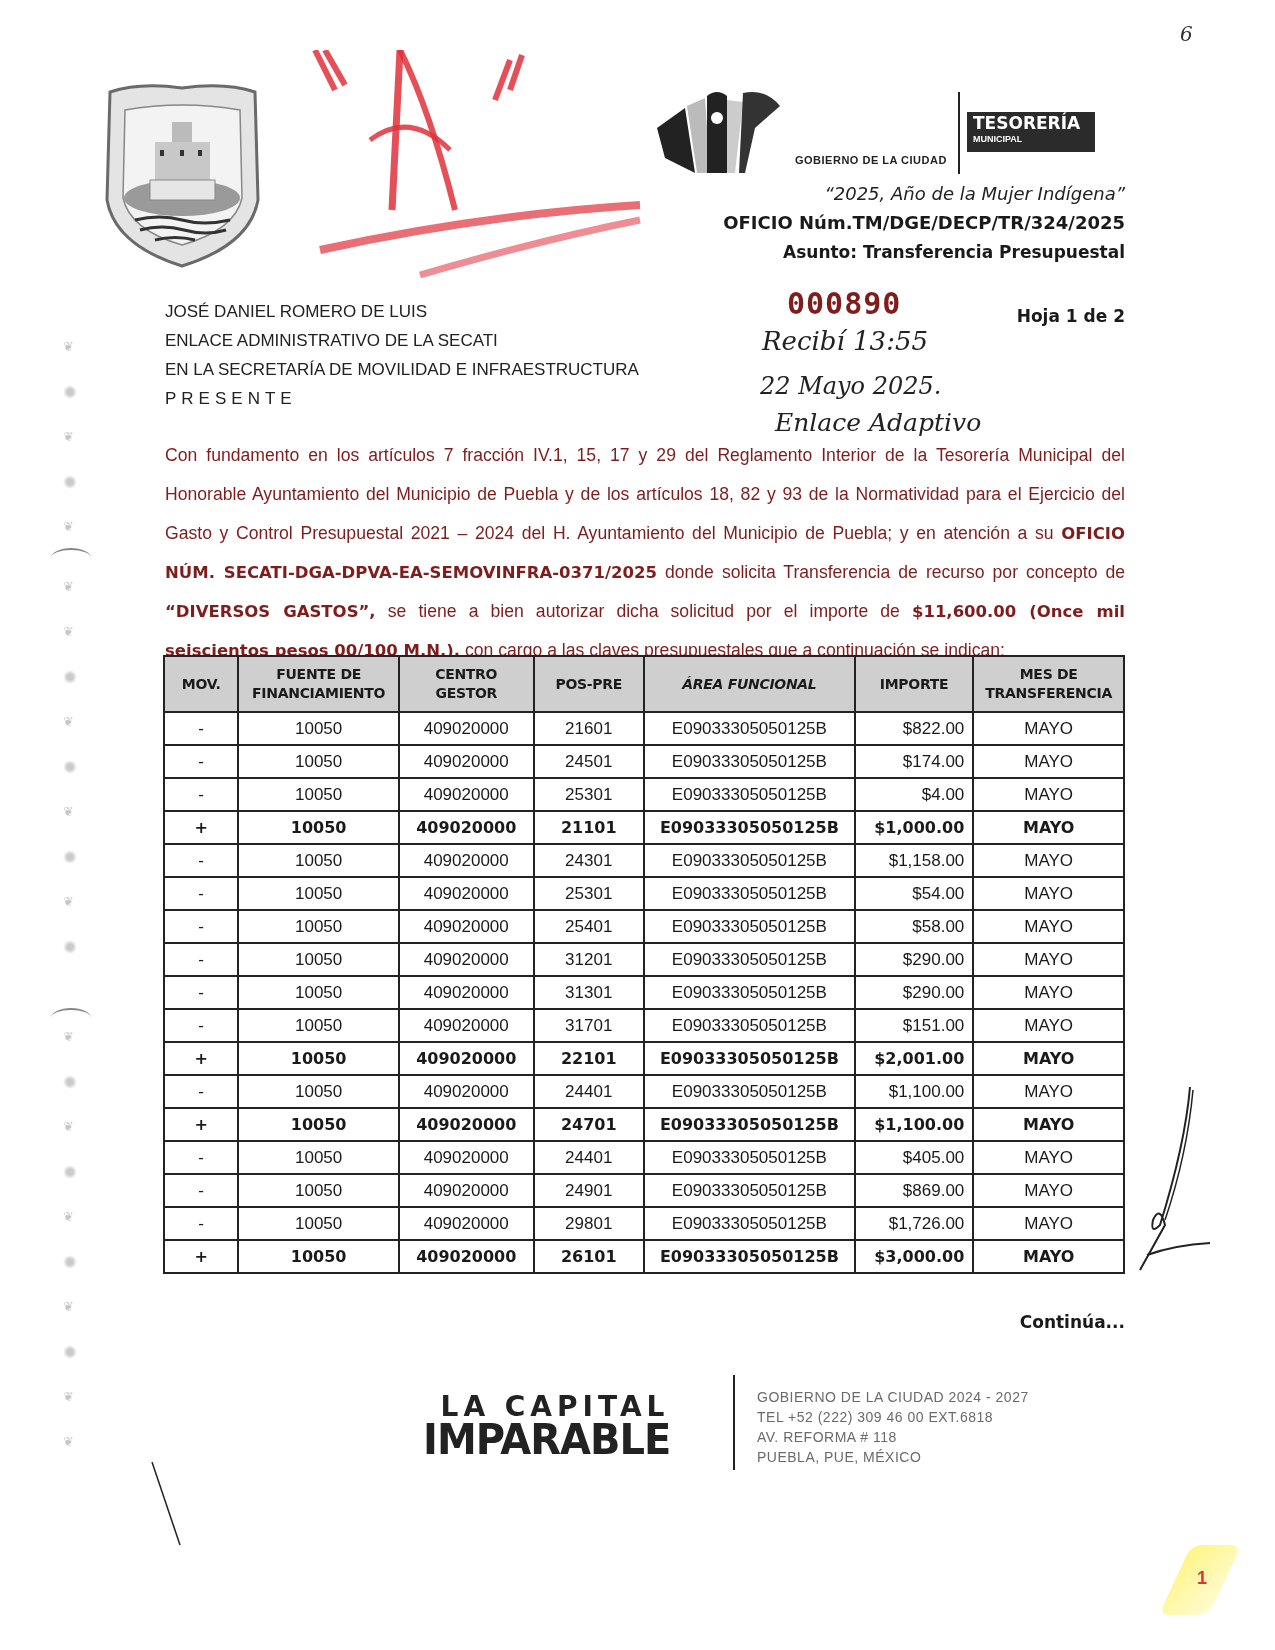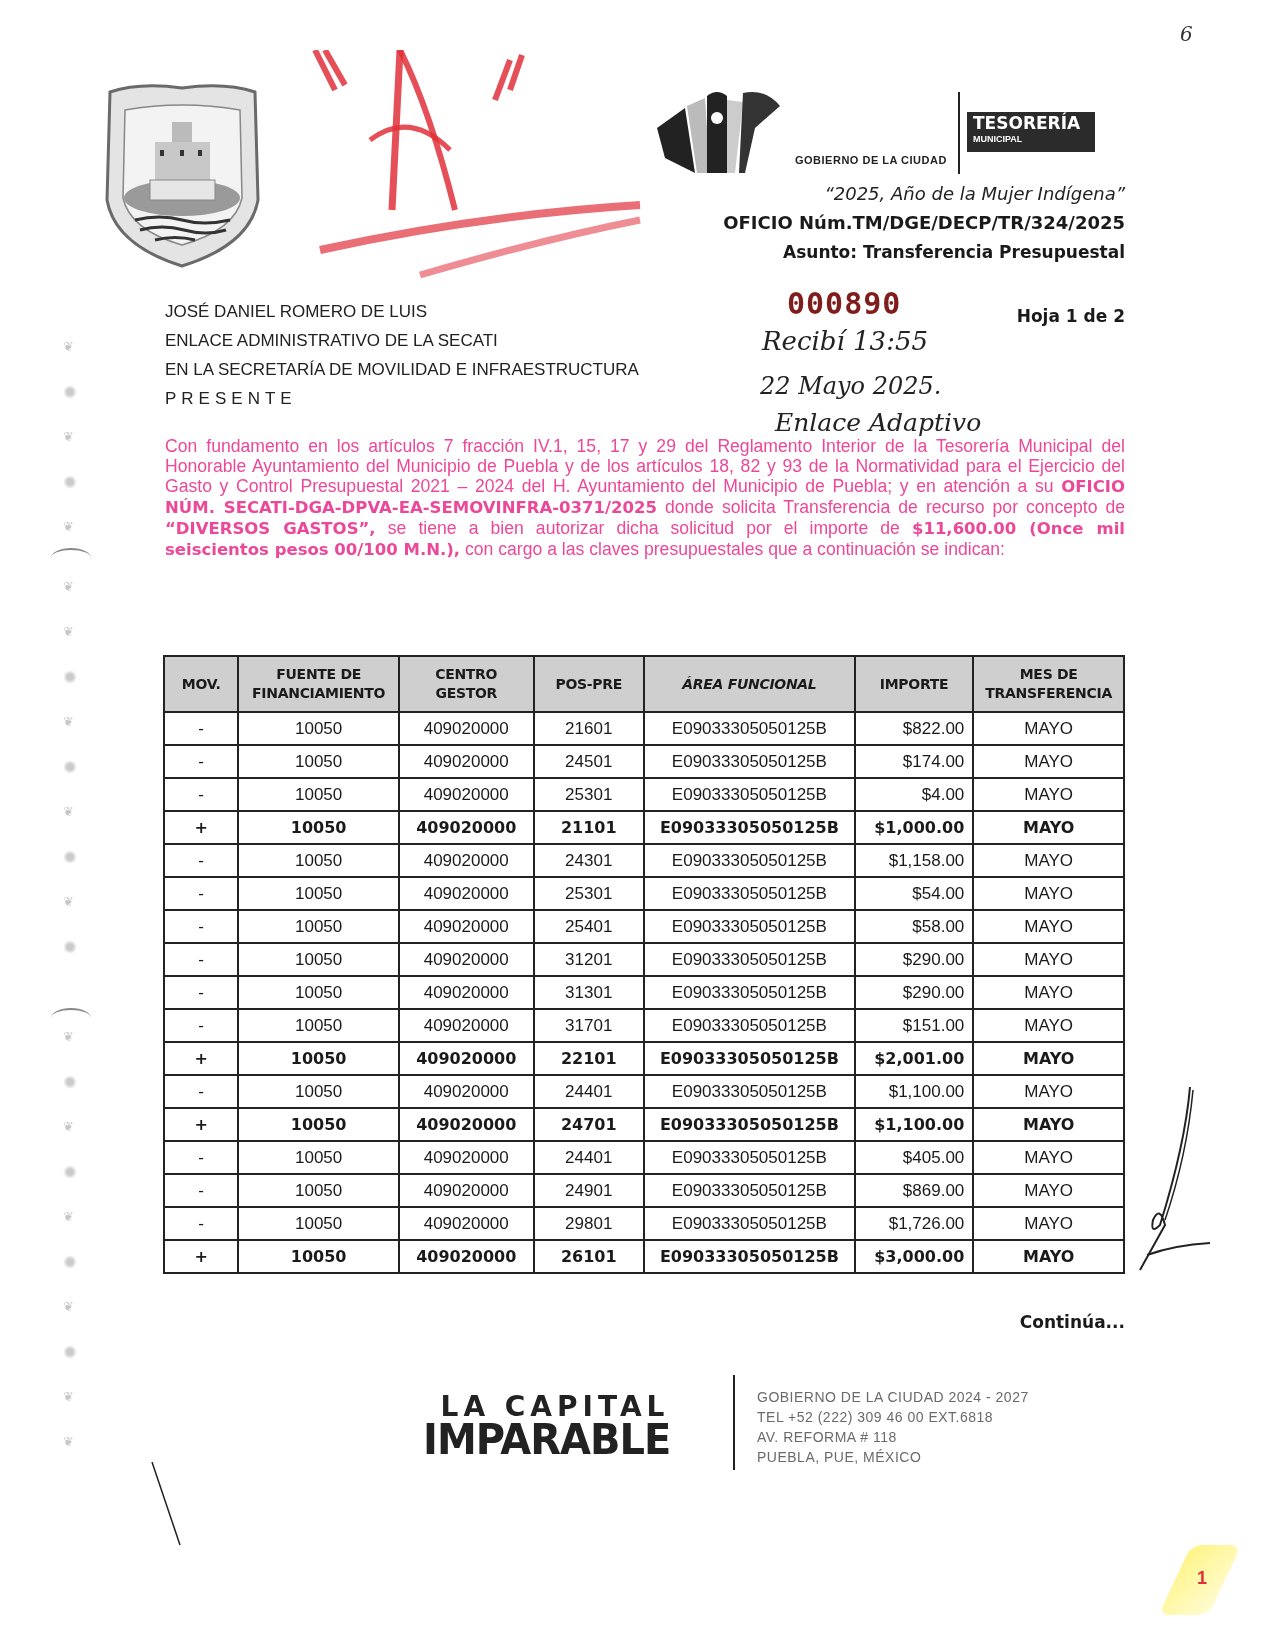--- a/index.html
+++ b/index.html
@@ -39,21 +39,21 @@
   .hand1 { left:762px; top:326px; font-size:26px; }
   .hand2 { left:760px; top:372px; font-size:24px; }
   .hand3 { left:775px; top:408px; font-size:25px; }
 
   .recipient { left:165px; font-size:17px; color:#222; }
   .r-name { top:302px; font-weight:normal; font-size:17px; }
   .r-line1 { top:331px; }
   .r-line2 { top:360px; }
   .r-line3 { top:389px; letter-spacing:5px; }
 
-  .body-text { left:165px; top:436px; width:960px; font-size:17.6px; line-height:20px; color:#ec4899; text-align:justify; }
+  .body-text { left:165px; top:436px; width:960px; font-size:17.6px; line-height:39px; color:#7f1d1d; text-align:justify; }
   .body-text b { font-family:"DejaVu Sans", sans-serif; font-size:16.5px; }
 
   
   .budget-table { left:163px; top:655px; width:962px; border-collapse:collapse; font-size:17px; }
   .budget-table th, .budget-table td { border:2px solid #222; text-align:center; padding:0 4px; }
   .budget-table th { background:#cfcfcf; font-family:"DejaVu Sans", sans-serif; font-size:14px; font-weight:bold; height:54px; line-height:19px; letter-spacing:-.3px; }
   .budget-table td { height:31px; }
   .budget-table td.imp { text-align:right; padding-right:8px; }
   .budget-table tr.bold td { font-weight:bold; font-family:"DejaVu Sans", sans-serif; font-size:16px; }
   .c-mov { width:64px; } .c-fte { width:150px; } .c-cg { width:124px; } .c-pp { width:100px; }

